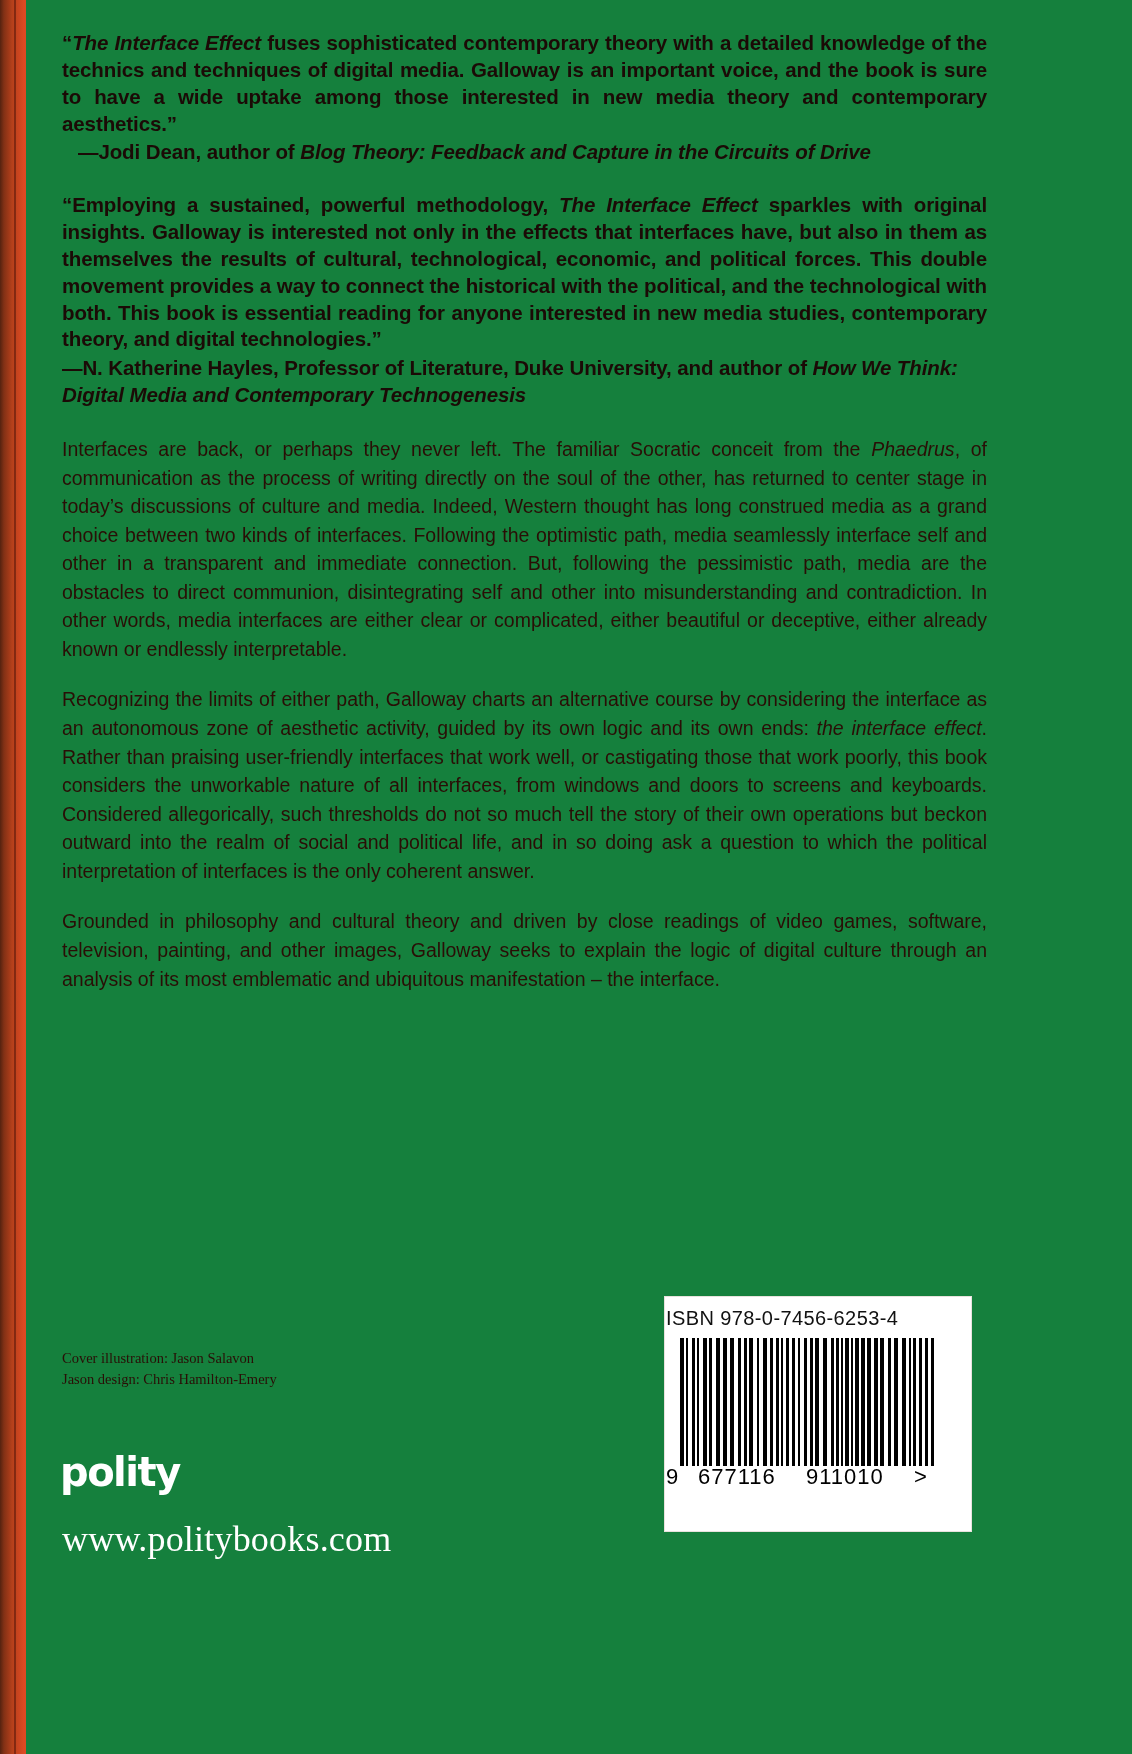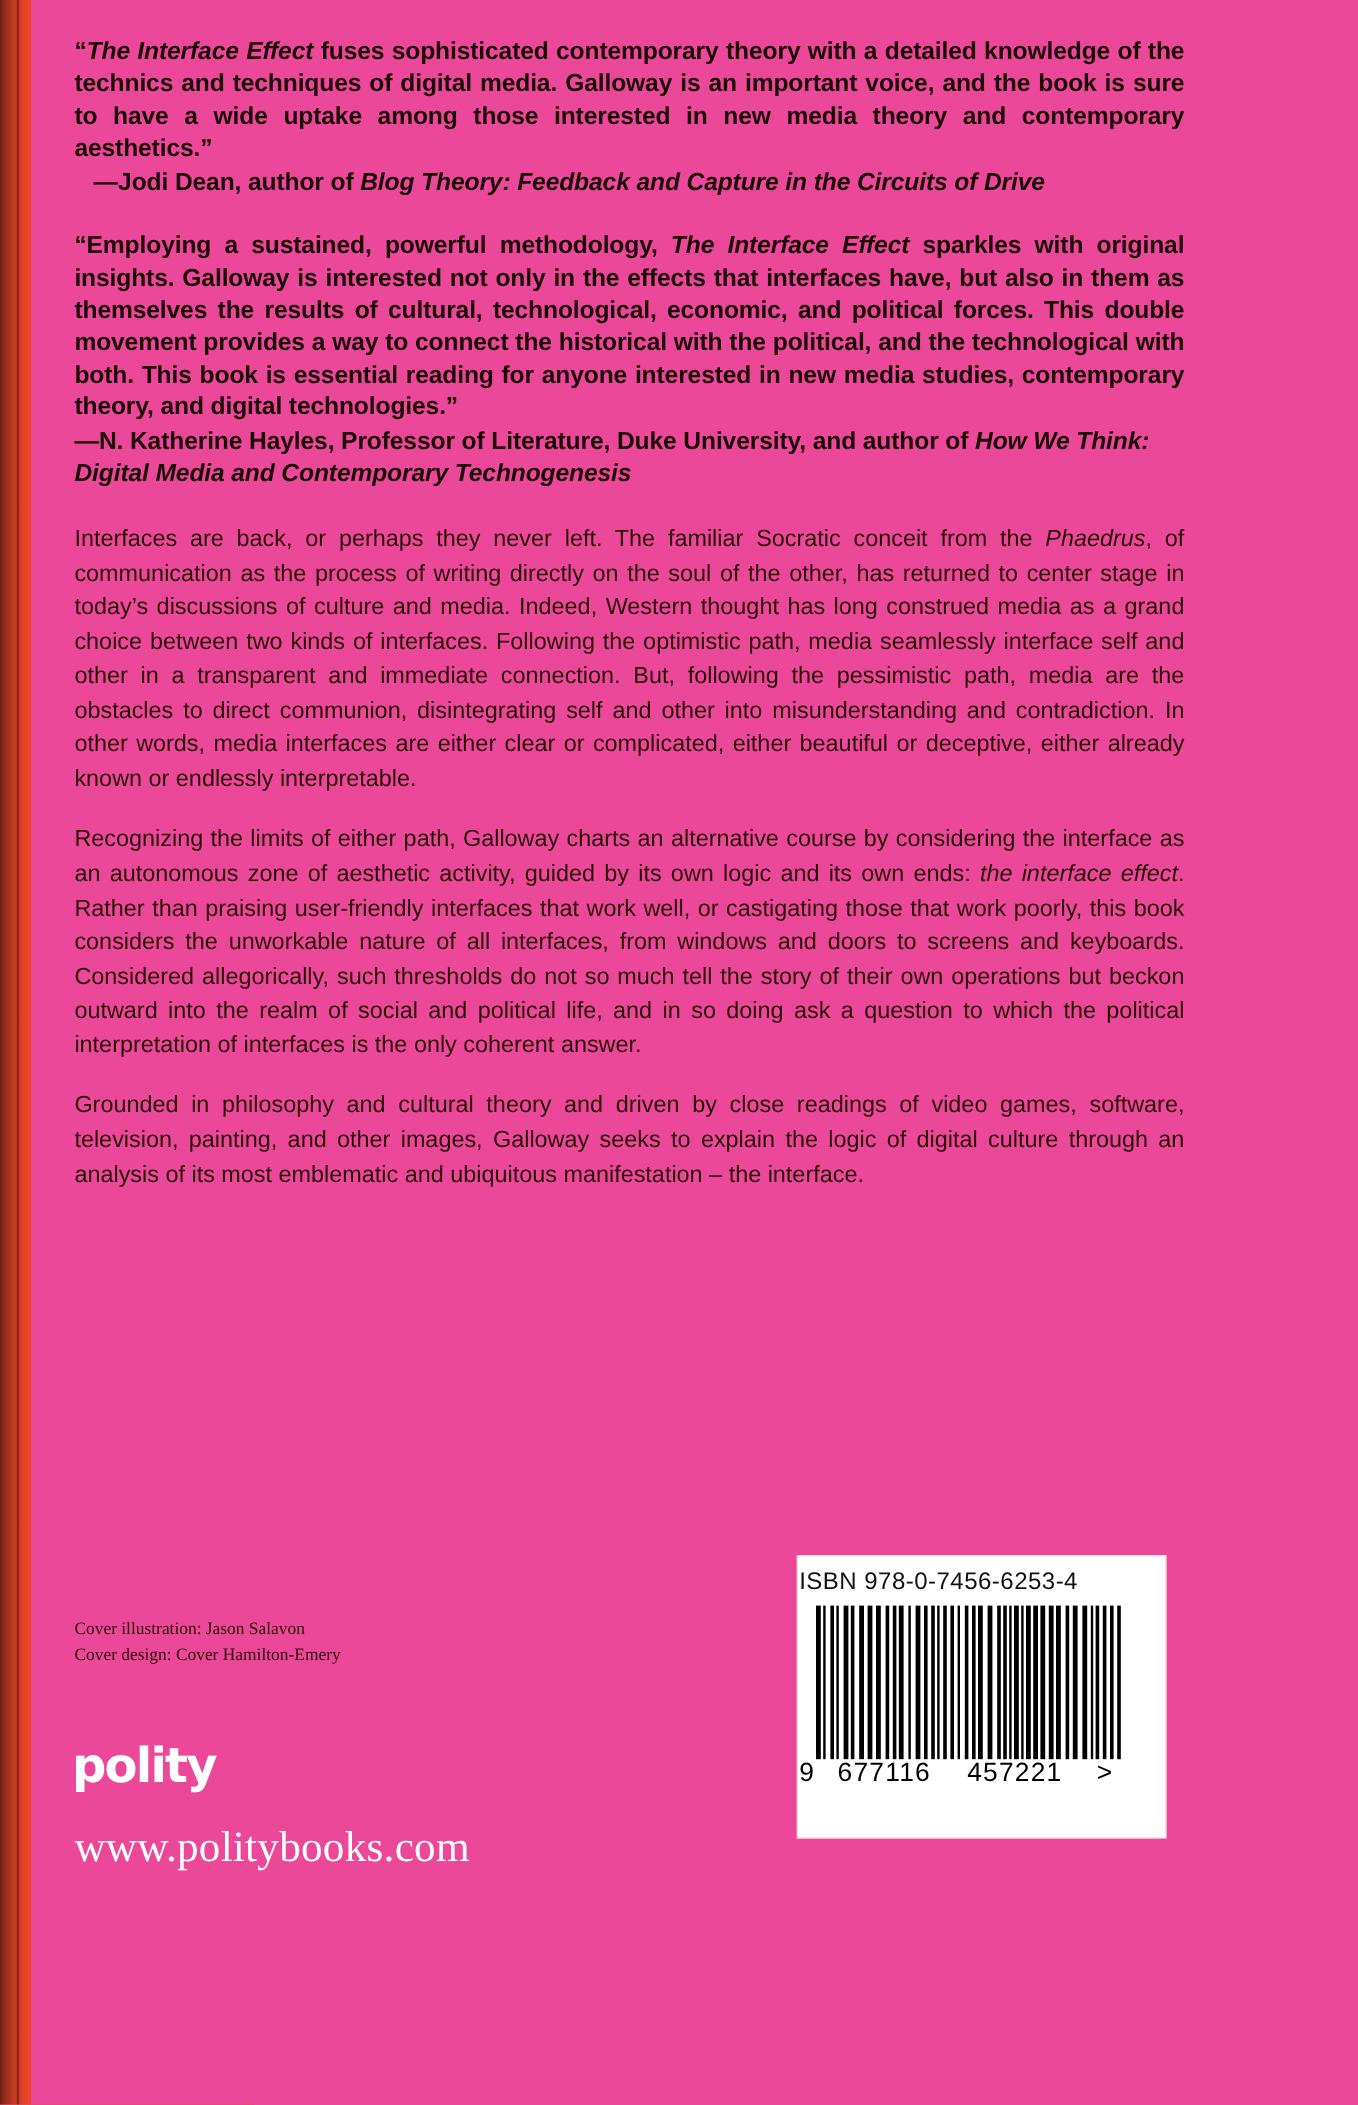--- a/index.html
+++ b/index.html
@@ -10,21 +10,21 @@
     width: 1132px;
     height: 1754px;
     background: #f04a23;
     font-family: "Liberation Sans", sans-serif;
     overflow: hidden;
     position: relative;
   }
   .page {
     position: absolute;
     inset: 0;
-    background: #ec4899;
+    background: #15803d;
     overflow: hidden;
   }
   
   .spine {
     position: absolute;
     left: 0; top: 0;
     width: 26px; height: 100%;
     background: linear-gradient(to right, #5a1a0c 0px, #8c2a12 4px, #c23a18 12px, #ef4520 24px);
     opacity: .92;
   }
@@ -164,21 +164,21 @@
     <div class="body-copy" id="description">
         <p><span>Interfaces are back, or perhaps they never left. The familiar Socratic conceit from the </span><span style="font-style: italic;">Phaedrus</span><span>, of communication as the process of writing directly on the soul of the other, has returned to center stage in today’s discussions of culture and media. Indeed, Western thought has long construed media as a grand choice between two kinds of interfaces. Following the optimistic path, media seamlessly interface self and other in a transparent and immediate connection. But, following the pessimistic path, media are the obstacles to direct communion, disintegrating self and other into misunderstanding and contradiction. In other words, media interfaces are either clear or complicated, either beautiful or deceptive, either already known or endlessly interpretable.</span></p>
         <p><span>Recognizing the limits of either path, Galloway charts an alternative course by considering the interface as an autonomous zone of aesthetic activity, guided by its own logic and its own ends: </span><span style="font-style: italic;">the interface effect</span><span>. Rather than praising user-friendly interfaces that work well, or castigating those that work poorly, this book considers the unworkable nature of all interfaces, from windows and doors to screens and keyboards. Considered allegorically, such thresholds do not so much tell the story of their own operations but beckon outward into the realm of social and political life, and in so doing ask a question to which the political interpretation of interfaces is the only coherent answer.</span></p>
         <p><span>Grounded in philosophy and cultural theory and driven by close readings of video games, software, television, painting, and other images, Galloway seeks to explain the logic of digital culture through an analysis of its most emblematic and ubiquitous manifestation – the interface.</span></p>
       </div>
 
   </div>
 
   <div class="credits">
     <div>Cover illustration: Jason Salavon</div>
-    <div>Cover design: Cover Hamilton-Emery</div>
+    <div>Jason design: Chris Hamilton-Emery</div>
   </div>
 
   <div class="logo">polity</div>
   <div class="weburl">www.politybooks.com</div>
 
   <div class="isbn-box">
     <div class="isbn-text">ISBN 978-0-7456-6253-4</div>
     <div class="barcode-wrap">
       <div class="barcode" id="barcode">
           <i style="left: 0px; width: 4px;"></i>
@@ -220,19 +220,19 @@
           <i style="left: 222px; width: 4px;"></i>
           <i style="left: 229px; width: 2px;"></i>
           <i style="left: 233px; width: 3px;"></i>
           <i style="left: 239px; width: 3px;"></i>
           <i style="left: 245px; width: 3px;"></i>
           <i style="left: 251px; width: 3px;"></i>
         </div>
       <div class="barcode-digits">
         <span class="bd" style="left:0px;">9</span>
         <span class="bd" style="left:32px;">677116</span>
-        <span class="bd" style="left:140px;">457221</span>
+        <span class="bd" style="left:140px;">911010</span>
         <span class="bd" style="left:248px;">&gt;</span>
       </div>
     </div>
   </div>
 
 </div>
 
 </body></html>

